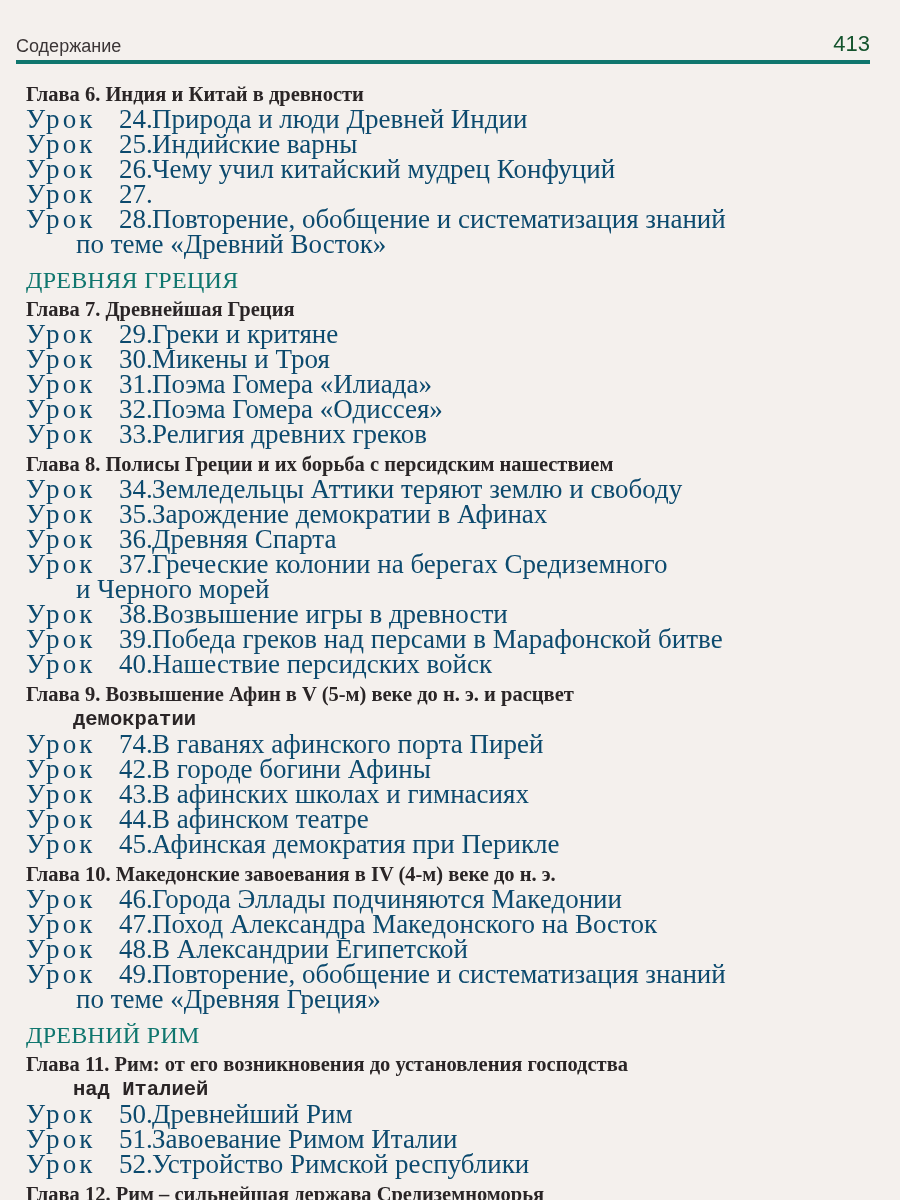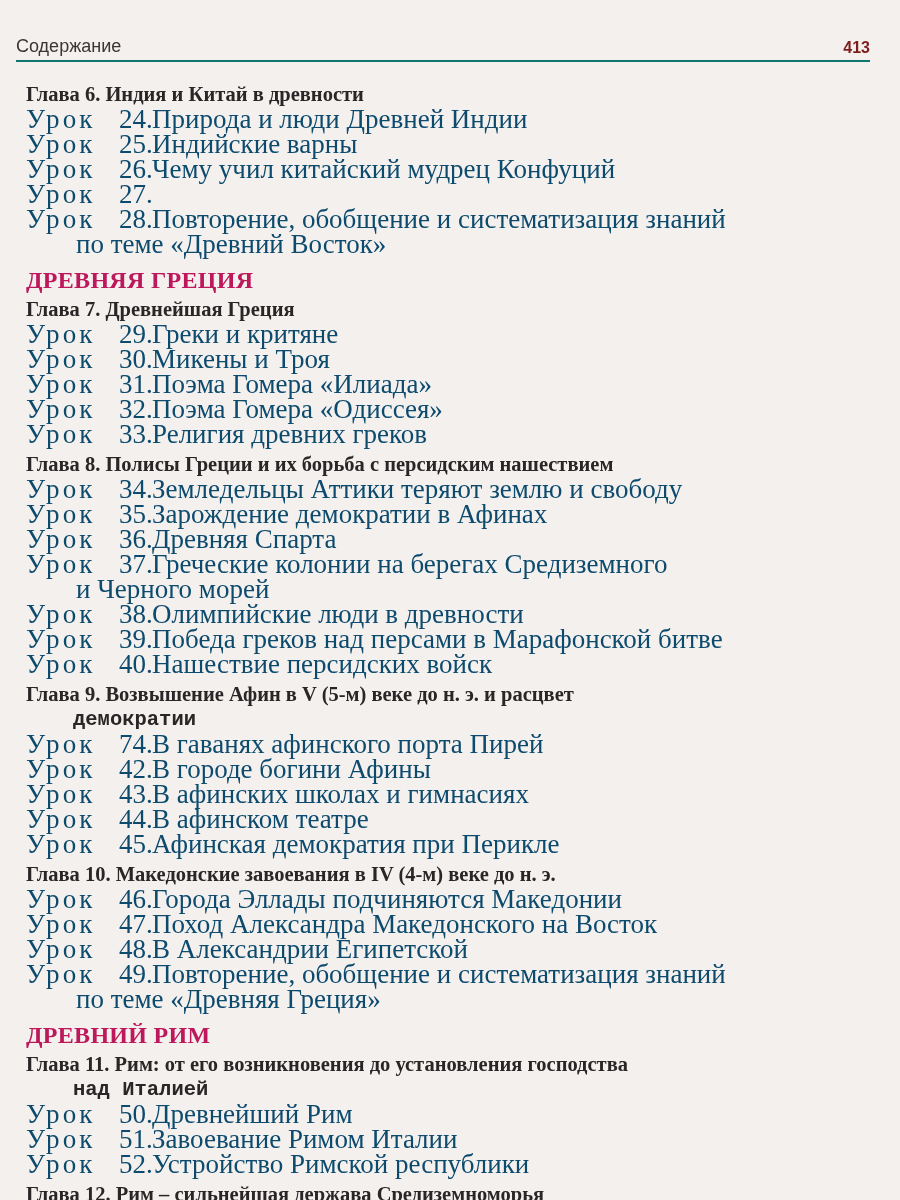--- a/index.html
+++ b/index.html
@@ -5,30 +5,30 @@
   html, body { margin: 0; padding: 0; }
   body {
     width: 900px; height: 1200px; overflow: hidden;
     background: #f4f0ed;
     color: #2a2526;
     font-family: "Liberation Serif", serif;
   }
   .page { position: relative; width: 900px; height: 1200px; }
   .running-head {
     position: absolute; left: 16px; right: 30px; top: 34px;
-    height: 26px; border-bottom: 2px solid #0f766e;
+    height: 26px; border-bottom: 4px solid #0f766e;
     display: flex; justify-content: space-between; align-items: flex-end;
     font-family: "Liberation Sans", sans-serif;
   }
   .running-head .title { font-size: 18px; color: #3b3536; padding-bottom: 3px; }
-  .running-head .pageno { font-size: 16px; color: #7f1d1d; padding-bottom: 3px; font-weight: bold; }
+  .running-head .pageno { font-size: 22px; color: #14532d; padding-bottom: 3px; }
   .toc { position: absolute; left: 26px; right: 30px; top: 81px; }
   .part {
-    font-size: 24px; letter-spacing: 0.3px; color: #be185d;
-    margin-top: 9px; line-height: 28px; height: 30px; font-weight: bold;
+    font-size: 24px; letter-spacing: 0.3px; color: #0f766e;
+    margin-top: 9px; line-height: 28px; height: 30px;
   }
   .chapter {
     font-weight: bold; font-size: 20.5px; color: #2a2526;
     line-height: 25px; margin-top: 1px;
   }
   .chapter .cont { display: block; padding-left: 47px; font-family: Liberation Mono, monospace; }
   .entry {
     display: flex; align-items: baseline;
     font-size: 27px; line-height: 25px; height: 25px;
     color: #0c4a6e;
@@ -190,21 +190,21 @@
         <div class="line2">
           <span class="text">и Черного морей</span>
           <span class="dots"></span>
           <span class="page">245</span>
         </div>
       </div>
       <div class="entry">
         <span class="label">Урок</span>
         <span class="num">38.</span>
         <div class="body">
-          <span class="text">Олимпийские люди в древности</span>
+          <span class="text">Возвышение игры в древности</span>
           <span class="dots"></span>
           <span class="page">251</span>
         </div>
       </div>
       <div class="entry">
         <span class="label">Урок</span>
         <span class="num">39.</span>
         <div class="body">
           <span class="text">Победа греков над персами в Марафонской битве</span>
           <span class="dots"></span>

